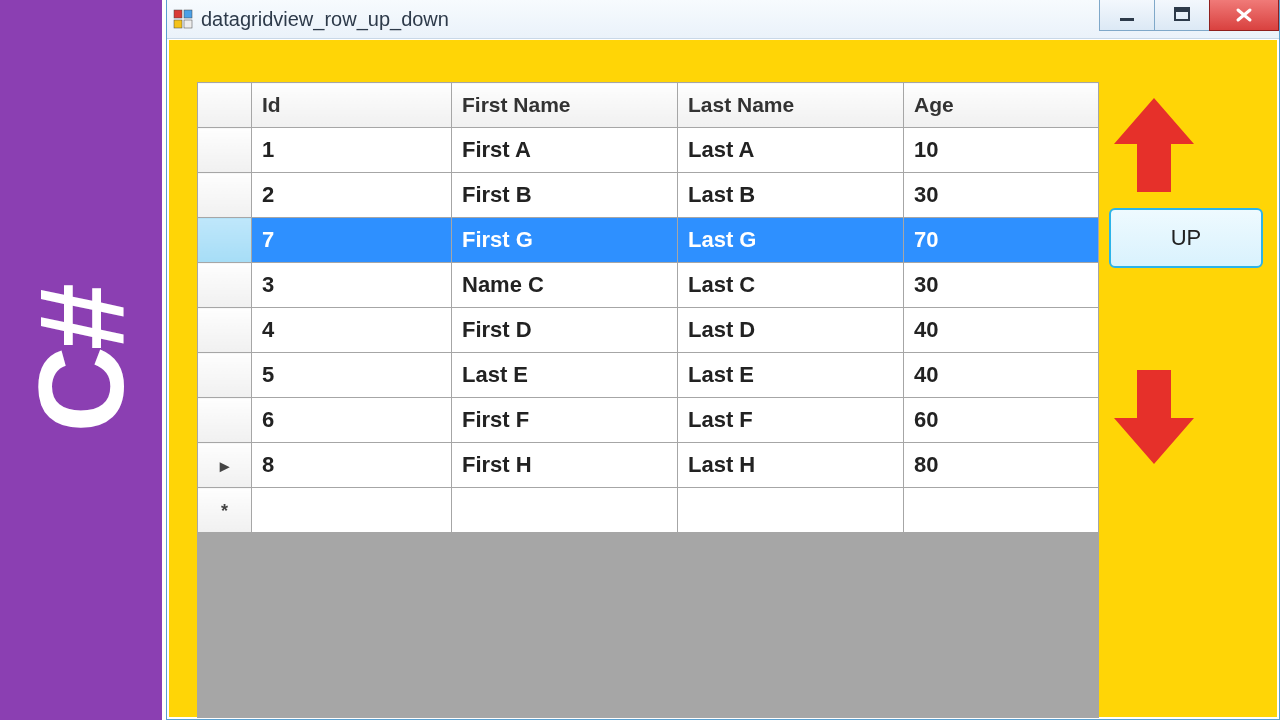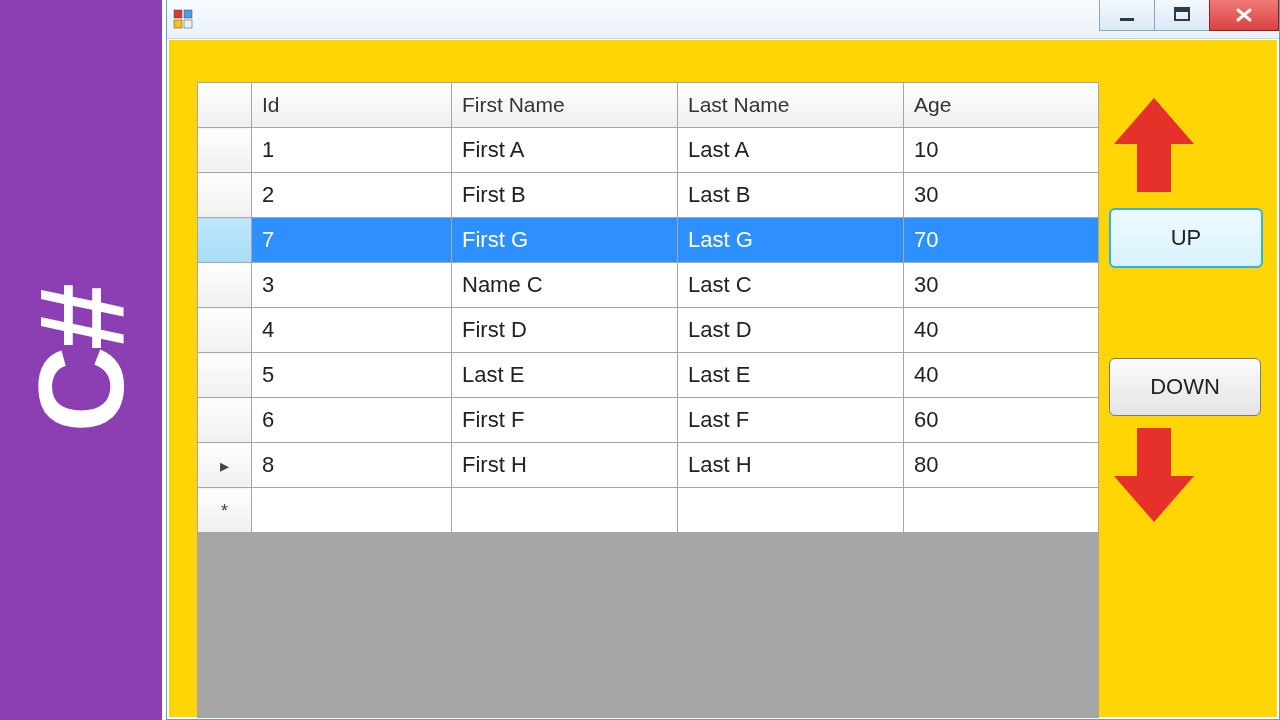--- a/index.html
+++ b/index.html
@@ -13,21 +13,21 @@
   .app-icon svg{display:block}
   .title-text{font-size:20px;color:#2d3a4a}
   .win-controls{position:absolute;right:0;top:0;display:flex}
   .wbtn{width:54px;height:30px;border:1px solid #7fa8c9;border-top:none;background:linear-gradient(#f3f8fd,#dce9f5);display:flex;align-items:center;justify-content:center;margin-left:-1px}
   .wbtn.close{background:linear-gradient(#f07a78,#d9413f);width:68px;border-top-right-radius:0;border-color:#8f1f1d}
   .wbtn svg{display:block}
   
   .client{position:absolute;left:2px;right:2px;top:40px;bottom:2px;background:#ffd506}
   .grid-wrap{position:absolute;left:28px;top:42px;width:902px;height:636px;background:#a6a6a6}
   table.dgv{border-collapse:collapse;width:100%;background:#fff;table-layout:fixed}
-  table.dgv th,table.dgv td{border:1px solid #a6a6a6;height:44px;font-size:22px;font-weight:400;text-align:left;padding:0 10px;color:#222}
+  table.dgv th,table.dgv td{border:1px solid #a6a6a6;height:44px;font-size:22px;font-weight:700;text-align:left;padding:0 10px;color:#222}
   table.dgv th{background:linear-gradient(#fefefe,#f0f0f0);font-size:21px;color:#333}
   table.dgv td.rowhdr,table.dgv th.rowhdr{background:linear-gradient(#fefefe,#f0f0f0);width:54px;text-align:center;color:#444;padding:0}
   tr.selected td{background:#2e90ff;color:#fff}
   tr.selected td.rowhdr{background:linear-gradient(#bfe7fb,#a6ddf6)}
   td.rowhdr span{font-size:18px}
   
   .side{position:absolute;right:18px;top:48px;width:150px;display:flex;flex-direction:column;align-items:flex-start}
   .arrow{margin:8px 0}
   .btn{width:150px;height:56px;border-radius:6px;border:1px solid #7a7a7a;background:linear-gradient(#fbfbfb,#e4e4e4);font-size:22px;color:#222;display:flex;align-items:center;justify-content:center;cursor:pointer}
   .btn.focus{border:2px solid #2cb3e8;background:linear-gradient(#eefaff,#d9f2fd)}
@@ -43,20 +43,21 @@
 <div class="window">
   <div class="titlebar">
     <span class="app-icon">
       <svg width="20" height="20" viewBox="0 0 20 20">
         <rect x="1" y="1" width="8" height="8" fill="#d93a35" stroke="#444" stroke-width="0.5"></rect>
         <rect x="11" y="1" width="8" height="8" fill="#4aa0e8" stroke="#444" stroke-width="0.5"></rect>
         <rect x="1" y="11" width="8" height="8" fill="#f4c21b" stroke="#444" stroke-width="0.5"></rect>
         <rect x="11" y="11" width="8" height="8" fill="#eee" stroke="#444" stroke-width="0.5"></rect>
       </svg>
     </span>
+    <span class="title-text">datagridview_row_up_down</span>
     <div class="win-controls">
       <div class="wbtn">
         <svg width="18" height="18">
             <rect x="2" y="12" width="14" height="3" fill="#2d3a4a"></rect>
           </svg>
       </div>
       <div class="wbtn">
         <svg width="18" height="18">
             <rect x="2" y="2" width="14" height="12" fill="none" stroke="#2d3a4a" stroke-width="2"></rect>
             <rect x="2" y="2" width="14" height="4" fill="#2d3a4a"></rect>
@@ -158,21 +159,20 @@
     </div>
 
     <div class="side">
       <div class="arrow">
         <svg width="90" height="100" viewBox="0 0 90 100">
           <path d="M45 2 L85 48 L62 48 L62 96 L28 96 L28 48 L5 48 Z" fill="#e6302a"></path>
         </svg>
       </div>
       <div class="btn focus">UP</div>
       <div class="gap"></div>
-      <div class="btn">DOWN</div>
       <div class="arrow">
         <svg width="90" height="100" viewBox="0 0 90 100">
           <path d="M45 98 L85 52 L62 52 L62 4 L28 4 L28 52 L5 52 Z" fill="#e6302a"></path>
         </svg>
       </div>
     </div>
   </div>
 </div>
 
 </body></html>

